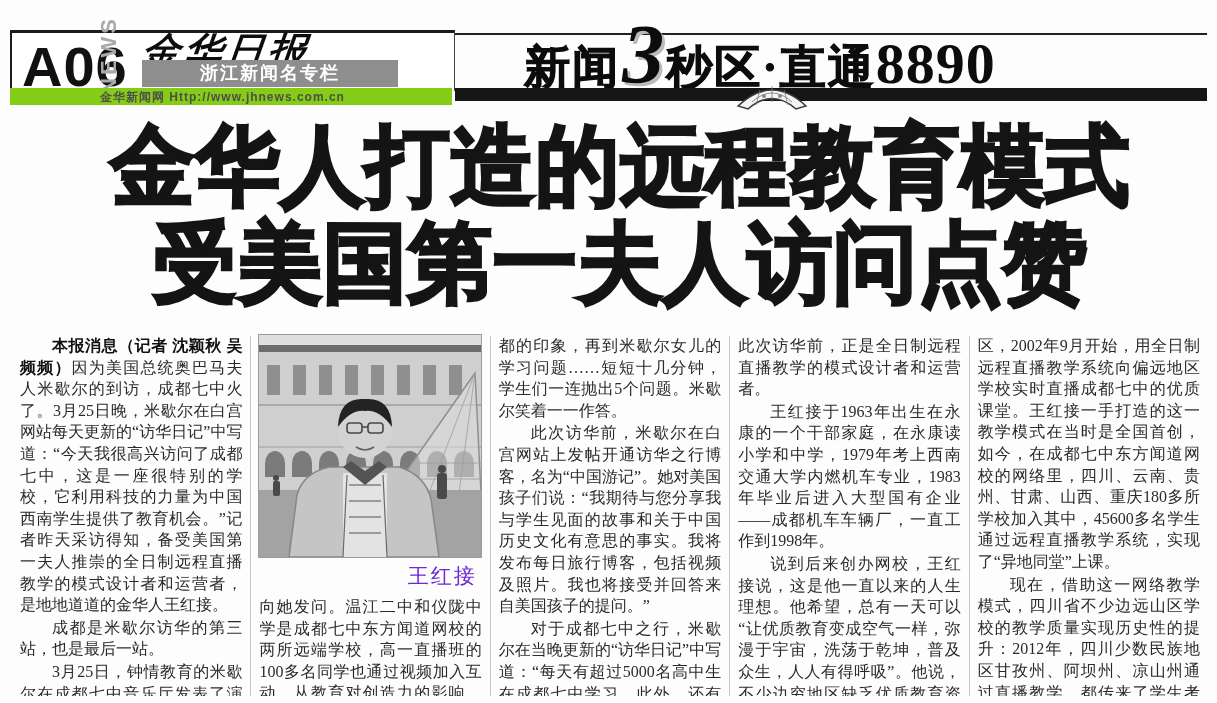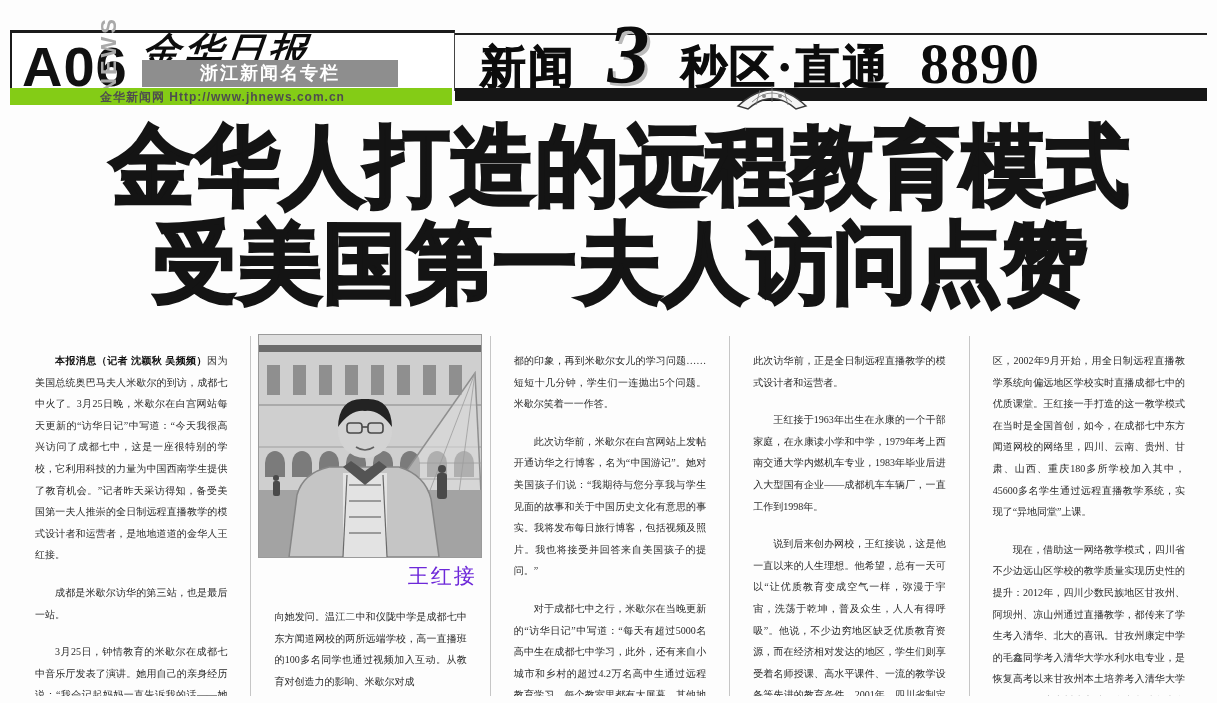--- a/index.html
+++ b/index.html
@@ -17,39 +17,39 @@
         font-family:"Liberation Serif","DejaVu Serif",serif;font-style:italic;color:#0d0d0d;
         transform:skewX(-6deg);letter-spacing:4px;white-space:nowrap;}
   #column-badge{position:absolute;left:142px;top:60px;width:256px;height:27px;background:#8e8e8e;
         color:#fff;font-family:"Liberation Sans","DejaVu Sans",sans-serif;font-weight:bold;font-size:18px;
         line-height:27px;text-align:center;letter-spacing:2px;white-space:nowrap;}
   #url-bar{position:absolute;left:10px;top:88px;width:442px;height:17px;background:#84cc16;}
   #url-text{position:absolute;left:90px;top:1px;font-family:"Liberation Sans","DejaVu Sans",sans-serif;
         font-size:12px;font-weight:bold;color:#4e4e4e;letter-spacing:1px;white-space:nowrap;}
   #mast-right-topline{position:absolute;left:455px;top:33px;width:752px;height:2px;background:#222;}
   #section-banner{position:absolute;left:480px;top:30px;width:560px;height:58px;
-        display:flex;align-items:baseline;justify-content:space-between;white-space:nowrap;}
+        display:flex;align-items:baseline;justify-content:center;white-space:nowrap;}
   .sect-cn{font-family:"Liberation Serif","DejaVu Serif",serif;font-weight:900;font-size:46px;color:#0c0c0c;
         letter-spacing:2px;-webkit-text-stroke:1px #0c0c0c;}
   .sect-big3{font-family:"Liberation Serif","DejaVu Serif",serif;font-weight:900;font-style:italic;
         font-size:84px;line-height:0;color:#0c0c0c;margin:0 2px;text-shadow:3px 3px 0 #bbb;}
   .sect-num{font-family:"Liberation Serif","DejaVu Serif",serif;font-weight:bold;font-size:58px;color:#0c0c0c;
         letter-spacing:1px;}
   #right-bar{position:absolute;left:455px;top:88px;width:752px;height:13px;background:#161616;}
   #fan-ornament{position:absolute;left:728px;top:72px;width:88px;height:38px;z-index:3;}
   
   #headline{position:absolute;left:0;top:118px;width:1217px;text-align:center;
         font-family:"Liberation Sans","DejaVu Sans",sans-serif;font-weight:900;color:#141414;padding-left:12px;}
   #headline .hl{display:block;font-size:84px;line-height:97px;letter-spacing:1px;
         -webkit-text-stroke:3px #141414;transform:scaleY(1.04);}
   
   #body-area{position:absolute;left:12px;top:334px;width:1196px;height:362px;display:flex;}
   .col{flex:1 1 0;padding:0 7px;overflow:hidden;}
   .vrule{width:1px;background:#c6c6c6;margin-top:2px;}
-  .col p{margin:16px;font-size:10px;line-height:21.6px;text-align:justify;color:#2a2a2a;
+  .col p{margin:1px;font-size:16px;line-height:21.6px;text-align:justify;color:#2a2a2a;
         font-family:"Liberation Serif","DejaVu Serif",serif;}
   .col p.ind{text-indent:2em;}
   .lead{font-weight:bold;color:#111;}
   
   #photo-frame{width:222px;height:222px;border:1px solid #9a9a9a;background:#d9d9d9;
         filter:grayscale(100%) contrast(1.03);overflow:hidden;}
   #photo-caption{display:block;text-align:right;font-size:21px;color:#6d28d9;margin:4px 6px 6px 0;
         letter-spacing:2px;}
 </style>
 </head>

